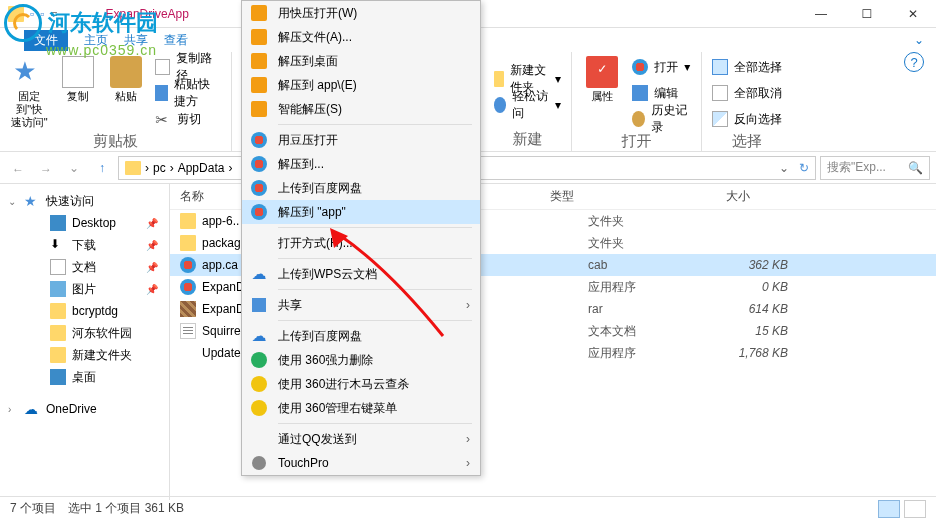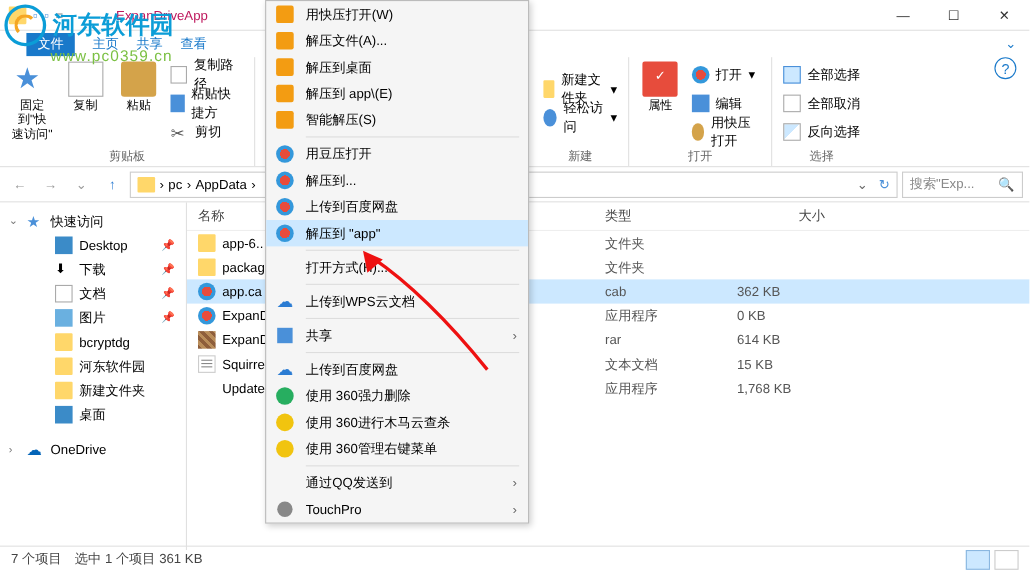--- a/index.html
+++ b/index.html
@@ -9,21 +9,21 @@
 .titlebar .qat .ic { width: 16px; height: 16px; display: inline-block; }
 .titlebar .title { margin-left: 8px; color: #be185d; padding-left: 40px; }
 .titlebar .winctrl { margin-left: auto; display: flex; }
 .titlebar .winctrl div { width: 46px; height: 28px; display: flex; align-items: center; justify-content: center; color: #333; }
 .tabs { height: 24px; display: flex; align-items: center; padding-left: 24px; gap: 16px; color: #1979ca; }
 .tabs .tab { color: #1979ca; }
 .tabs .down { margin-left: auto; margin-right: 12px; color: #1979ca; }
 .ribbon { height: 100px; display: flex; border-bottom: 1px solid #e0e0e0; background: #fff; position: relative; }
 .ribbon .grp { border-right: 1px solid #e0e0e0; padding: 4px 10px 2px 10px; display: flex; flex-direction: column; }
 .ribbon .grp .row { display: flex; gap: 10px; flex: 1; }
-.ribbon .grp .lbl { text-align: center; color: #666; font-size: 11px; padding-top: 2px; }
+.ribbon .grp .lbl { text-align: center; color: #666; font-size: 15px; padding-top: 2px; }
 .ribbon .big { display: flex; flex-direction: column; align-items: center; justify-content: flex-start; width: 48px; }
 .ribbon .big .bic { width: 32px; height: 32px; margin-bottom: 2px; }
 .ribbon .big .bt { font-size: 11px; text-align: center; line-height: 13px; }
 .ribbon .sml { display: flex; align-items: center; gap: 6px; height: 22px; }
 .ribbon .sml .sic { width: 16px; height: 16px; }
 .ribbon .col { display: flex; flex-direction: column; justify-content: center; gap: 4px; }
 .ribbon .help { position: absolute; right: 12px; top: 0; color: #1979ca; width: 20px; height: 20px; border: 1px solid #1979ca; border-radius: 50%; display: flex; align-items: center; justify-content: center; font-size: 13px; }
 .addr { height: 32px; display: flex; align-items: center; border-bottom: 1px solid #e0e0e0; padding: 0 6px; gap: 4px; }
 .addr .navbtn { width: 24px; height: 24px; display: flex; align-items: center; justify-content: center; color: #999; }
 .addr .navbtn.en { color: #2b7cd3; }
@@ -42,22 +42,22 @@
 .cols { display: flex; height: 26px; align-items: center; border-bottom: 1px solid #eee; color: #444; }
 .cols .c1 { width: 210px; padding-left: 10px; }
 .cols .c2 { width: 170px; }
 .cols .c3 { width: 120px; }
 .cols .c4 { width: 100px; text-align: right; padding-right: 20px; }
 .rows .r { display: flex; height: 22px; align-items: center; }
 .rows .r.sel { background: #cce8ff; }
 .rows .r .c1 { width: 210px; padding-left: 10px; display: flex; align-items: center; gap: 6px; }
 .rows .r .fic { width: 16px; height: 16px; }
 .rows .r .c2 { width: 170px; color: #555; }
-.rows .r .c3 { width: 120px; color: #555; }
-.rows .r .c4 { width: 100px; text-align: left; padding-right: 20px; color: #555; }
+.rows .r .c3 { width: 120px; color: #555; margin-left: 38px; }
+.rows .r .c4 { width: 100px; text-align: right; padding-right: 20px; color: #555; font-style: italic; }
 .status { position: absolute; bottom: 0; left: 0; right: 0; height: 24px; border-top: 1px solid #e0e0e0; display: flex; align-items: center; padding: 0 10px; gap: 12px; color: #444; }
 .status .views { margin-left: auto; display: flex; gap: 4px; }
 .status .views div { width: 22px; height: 18px; border: 1px solid #ccc; }
 .status .views .act { background: #cce8ff; border-color: #8ab7e0; }
 .ctx { position: absolute; left: 241px; top: 0; width: 240px; background: #f5f5f5; border: 1px solid #bbb; box-shadow: 2px 2px 6px rgba(0,0,0,0.2); z-index: 100; }
 .ctx .ci { display: flex; align-items: center; height: 24px; padding-left: 8px; gap: 10px; }
 .ctx .ci.hl { background: #cce8ff; }
 .ctx .ci .cic { width: 18px; height: 18px; display: flex; align-items: center; justify-content: center; }
 .ctx .ci .arr { margin-left: auto; margin-right: 10px; color: #666; }
 .ctx .sep { height: 1px; background: #ddd; margin: 3px 8px 3px 36px; }
@@ -162,21 +162,21 @@
         <div class="bt">属性</div>
       </div>
       <div class="col">
         <div class="sml"><span class="sic ic-cab"></span><span>打开</span>▾</div>
         <div class="sml">
             <span class="sic" style="background:#4a90d9"></span>
             <span>编辑</span>
           </div>
         <div class="sml">
             <span class="sic" style="background:#d4a34a;border-radius:50%"></span>
-            <span>用快压打开</span>
+            <span>历史记录</span>
           </div>
       </div>
     </div>
     <div class="lbl">打开</div>
   </div>
   <div class="grp" style="border:none">
     <div class="row">
       <div class="col">
         <div class="sml">
             <span class="sic" style="background:#cce8ff;border:1px solid #4a90d9"></span>

